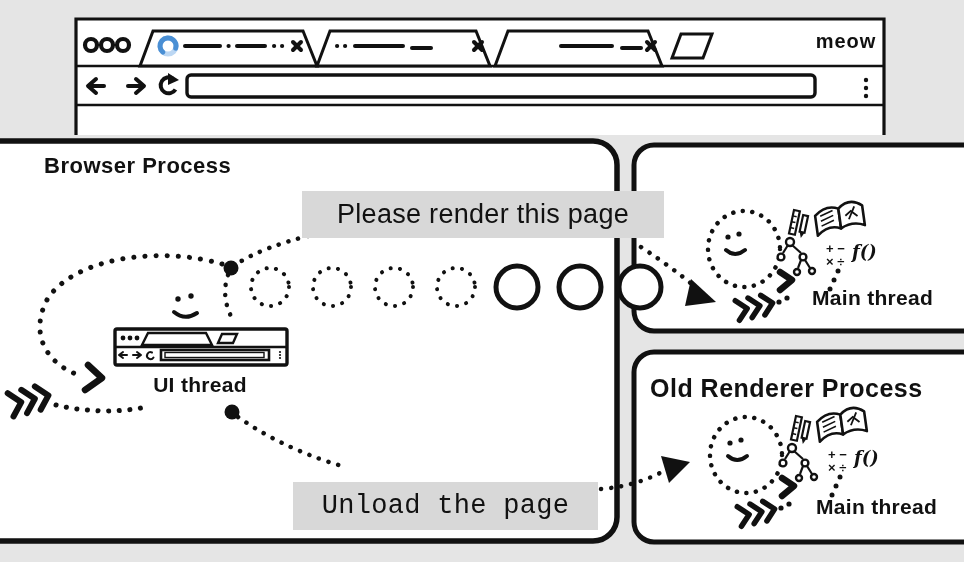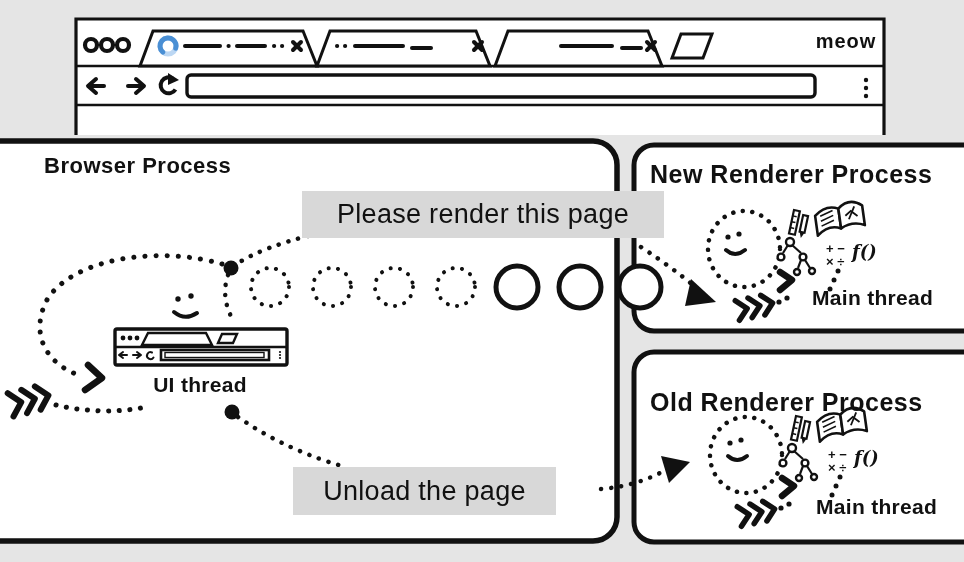--- a/index.html
+++ b/index.html
@@ -230,27 +230,26 @@
 
   <use href="#renderer-art" x="746" y="250"></use>
   <use href="#renderer-art" x="748" y="456"></use>
 </svg>
 
 <div class="overlay meow" style="left:812px;top:30px;width:68px;text-align:center;">meow</div>
 
 
 <div class="overlay proc-title" style="left:44px;top:153px;font-size:22px;">Browser Process</div>
 
-<div class="overlay proc-title" style="left:650px;top:160px;font-size:25px;">New Renderer Process</div>
-
-<div class="overlay proc-title" style="left:650px;top:388px;font-size:25px;">Old Renderer Process</div>
+
+<div class="overlay proc-title" style="left:650px;top:374px;font-size:25px;">Old Renderer Process</div>
 
 <div class="overlay msg-label" style="left:302px;top:191px;width:362px;height:47px;">Please render this page</div>
 
-<div class="overlay msg-label" style="left:293px;top:467px;width:263px;height:48px;">Unload the page</div>
+<div class="overlay msg-label" style="left:293px;top:482px;width:305px;height:48px;font-family:Liberation Mono, monospace;">Unload the page</div>
 
 <div class="overlay thread-label" style="left:127px;top:373px;width:146px;text-align:center;">UI thread</div>
 
 <div class="overlay thread-label" style="left:812px;top:286px;">Main thread</div>
 
 <div class="overlay thread-label" style="left:816px;top:495px;">Main thread</div>
 
 </div>
 
 </body></html>

